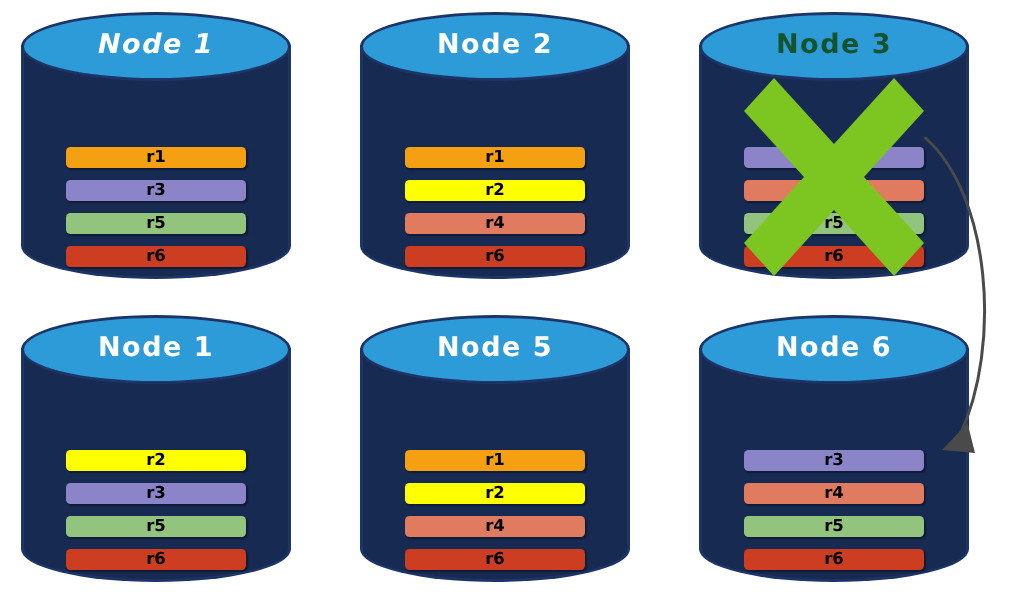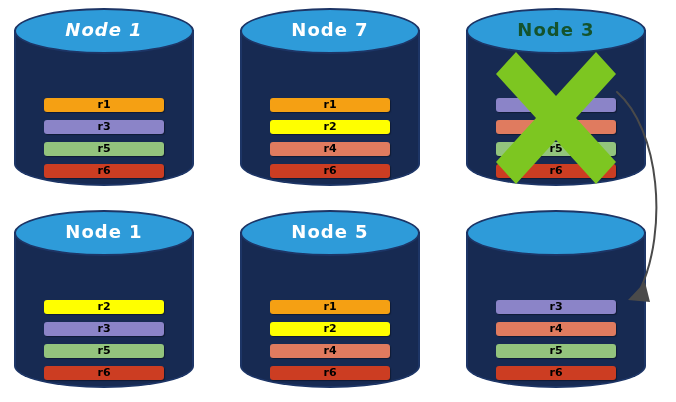--- a/index.html
+++ b/index.html
@@ -133,21 +133,21 @@
       <div class="bar" style="background: rgb(139, 132, 200);">r3</div>
       <div class="bar" style="background: rgb(147, 196, 125);">r5</div>
       <div class="bar" style="background: rgb(204, 61, 34);">r6</div>
     </div>
   </div>
 
   <div class="node" style="left:240px; top:8px;">
     <div class="cyl-body" style="background: rgb(23, 42, 82); border-color: rgb(29, 53, 102);"></div>
     <div class="cyl-bottom" style="background: rgb(23, 42, 82); border-color: rgb(29, 53, 102);"></div>
     <div class="cyl-top" style="background: rgb(46, 155, 217); border-color: rgb(29, 53, 102);"></div>
-    <div class="node-title" style="color: rgb(255, 255, 255);">Node 7</div>
+    <div class="node-title" style="color: rgb(255, 255, 255);">Node 2</div>
     <div class="bars">
       <div class="bar" style="background: rgb(245, 160, 19);">r1</div>
       <div class="bar" style="background: rgb(255, 255, 0);">r2</div>
       <div class="bar" style="background: rgb(224, 123, 95);">r4</div>
       <div class="bar" style="background: rgb(204, 61, 34);">r6</div>
     </div>
   </div>
 
   <div class="node" style="left:466px; top:8px;">
     <div class="cyl-body" style="background: rgb(23, 42, 82); border-color: rgb(29, 53, 102);"></div>
@@ -188,20 +188,21 @@
       <div class="bar" style="background: rgb(255, 255, 0);">r2</div>
       <div class="bar" style="background: rgb(224, 123, 95);">r4</div>
       <div class="bar" style="background: rgb(204, 61, 34);">r6</div>
     </div>
   </div>
 
   <div class="node" style="left:466px; top:210px;">
     <div class="cyl-body" style="background: rgb(23, 42, 82); border-color: rgb(29, 53, 102);"></div>
     <div class="cyl-bottom" style="background: rgb(23, 42, 82); border-color: rgb(29, 53, 102);"></div>
     <div class="cyl-top" style="background: rgb(46, 155, 217); border-color: rgb(29, 53, 102);"></div>
+    <div class="node-title" style="color: rgb(255, 255, 255);">Node 6</div>
     <div class="bars">
       <div class="bar" style="background: rgb(139, 132, 200);">r3</div>
       <div class="bar" style="background: rgb(224, 123, 95);">r4</div>
       <div class="bar" style="background: rgb(147, 196, 125);">r5</div>
       <div class="bar" style="background: rgb(204, 61, 34);">r6</div>
     </div>
   </div>
 
   <svg class="arrow-layer" viewBox="0 0 676 402">
     <g id="failover-arrow">

